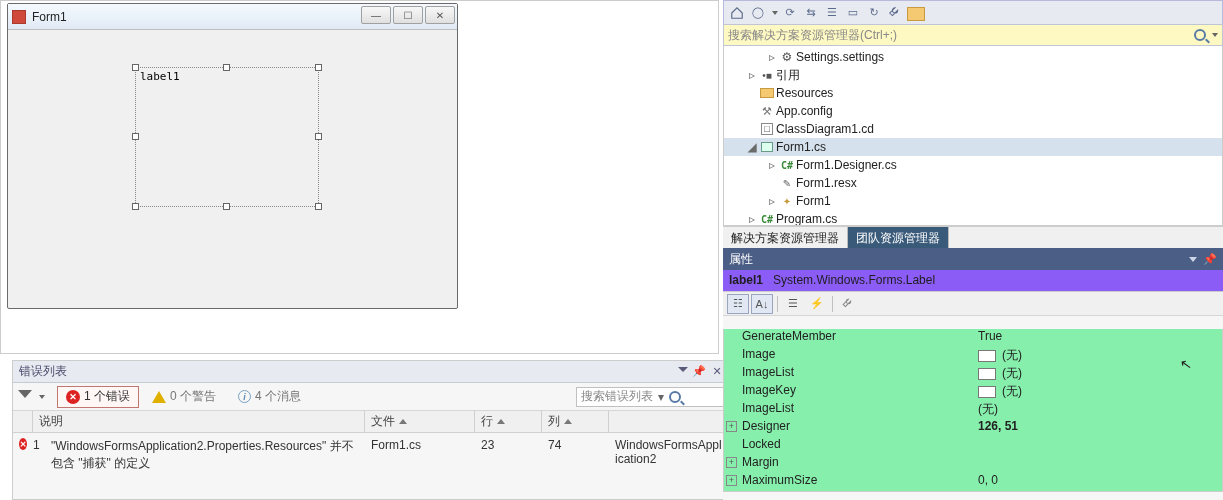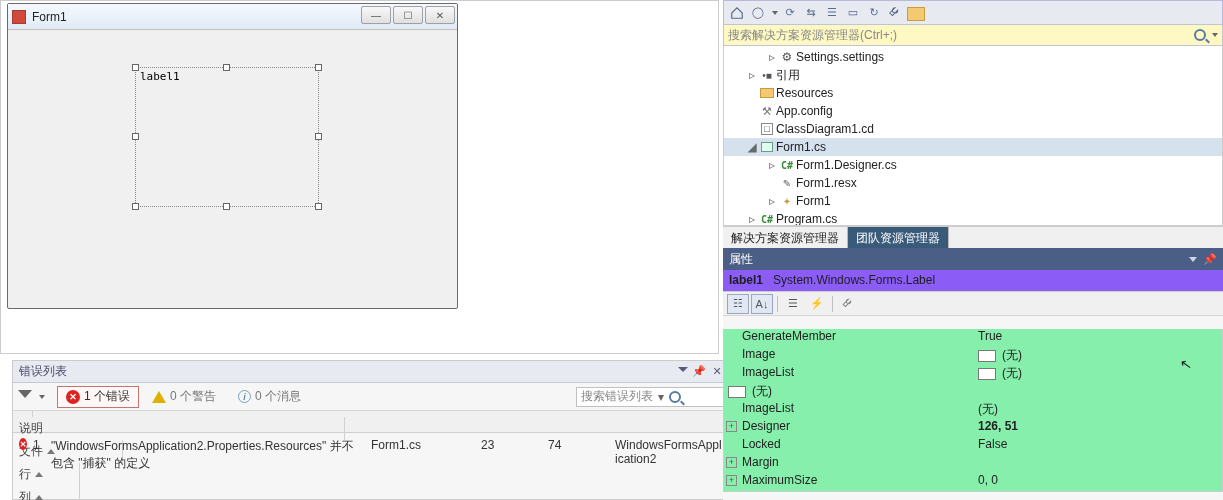--- a/index.html
+++ b/index.html
@@ -212,21 +212,20 @@
       width: 5px; height: 2px;
       background: #5a7aa6;
       transform: rotate(45deg);
       left: 9px; top: 9px;
     }
     .err-header {
       height: 22px;
       background: #f0f0f0;
       border-bottom: 1px solid #d0d0d0;
       display: flex;
-      flex-direction: column;
     }
     .err-header .hcell {
       border-right: 1px solid #d0d0d0;
       padding: 3px 6px;
       font-size: 12px;
       color: #444;
       display: flex; align-items: center;
       gap: 4px;
     }
     .sort-arr {
@@ -457,21 +456,21 @@
     <span class="tb-pill active">
       <span class="badge-err">✕</span>
       <span>1 个错误</span>
     </span>
     <span class="tb-pill">
       <span class="badge-warn"></span>
       <span>0 个警告</span>
     </span>
     <span class="tb-pill">
       <span class="badge-info">i</span>
-      <span>0 个消息</span>
+      <span>4 个消息</span>
     </span>
     <div class="search-err">
       <span class="pl">搜索错误列表</span>
       <span class="dd">▾</span>
       <span class="mag-icon"></span>
     </div>
   </div>
   <div class="err-header">
     <div class="hcell" style="width:20px"></div>
     <div class="hcell" style="width:332px">
@@ -632,33 +631,33 @@
       </div>
       <div class="prop-row">
         <div class="prop-label"><span>Image</span></div>
         <div class="pval"><span class="none-box"></span><span>(无)</span></div>
       </div>
       <div class="prop-row">
         <div class="prop-label"><span>ImageList</span></div>
         <div class="pval"><span class="none-box"></span><span>(无)</span></div>
       </div>
       <div class="prop-row">
+        <div class="prop-label"><span>ImageKey</span></div>
         <div class="pval"><span class="none-box"></span><span>(无)</span></div>
       </div>
       <div class="prop-row">
         <div class="prop-label"><span>ImageList</span></div>
         <div class="pval"><span>(无)</span></div>
       </div>
       <div class="prop-row highlighted">
         <div class="prop-label"><span class="exp">+</span><span>Designer</span></div>
         <div class="pval"><span>126, 51</span></div>
       </div>
       <div class="prop-row">
         <div class="prop-label"><span>Locked</span></div>
-        <div class="pval"><span>False</span></div>
       </div>
       <div class="prop-row">
         <div class="prop-label"><span class="exp">+</span><span>Margin</span></div>
       </div>
       <div class="prop-row">
         <div class="prop-label"><span class="exp">+</span><span>MaximumSize</span></div>
         <div class="pval"><span>0, 0</span></div>
       </div>
     </div>
 </div>

